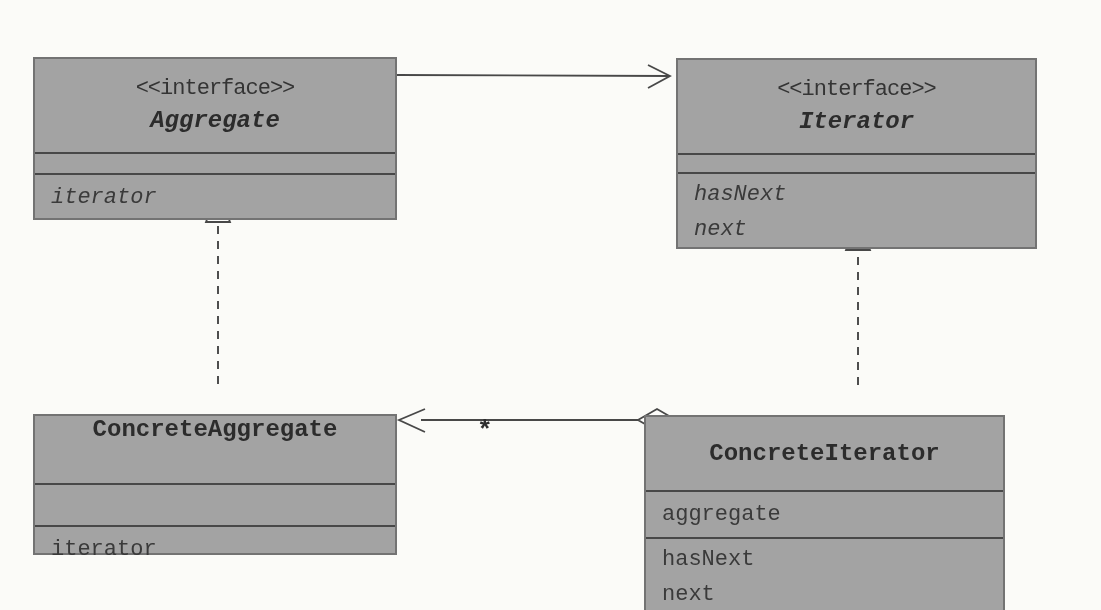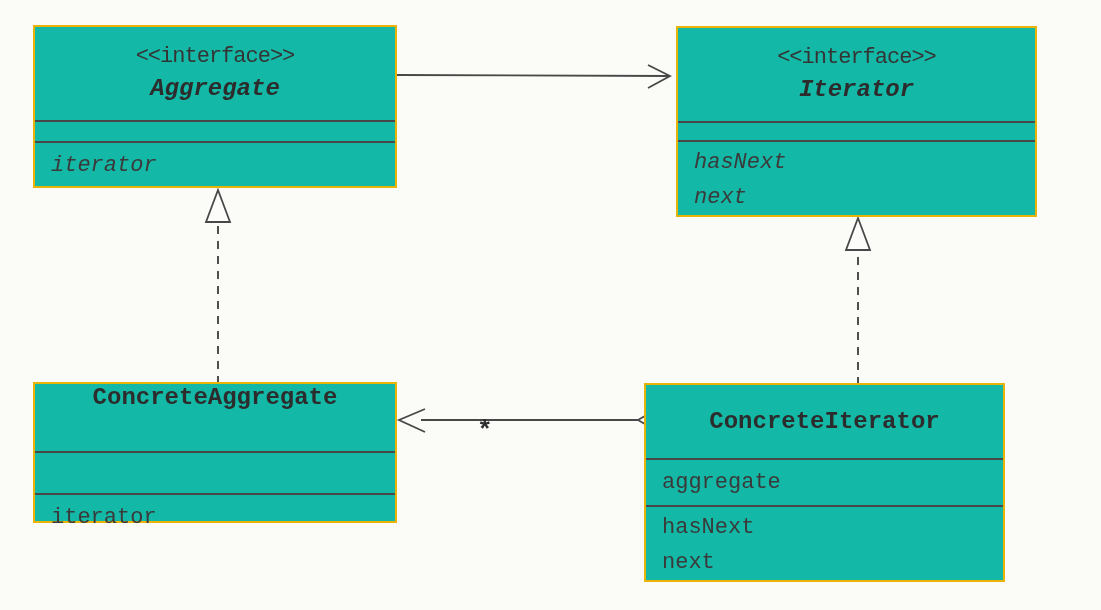--- a/index.html
+++ b/index.html
@@ -16,24 +16,25 @@
     background: #fbfbf8;
   }
   svg.wires {
     position: absolute; left: 0; top: 0;
     width: 1101px; height: 610px;
     pointer-events: none;
   }
   .classbox {
     position: absolute;
     box-sizing: border-box;
-    border: 2px solid #eab308;
-    background: #14b8a6;
+    border: 2px solid #737373;
+    background: #a3a3a3;
     display: flex;
     flex-direction: column;
+    margin-top: 32px;
   }
   .sec-name {
     display: flex; flex-direction: column;
     align-items: center; justify-content: center;
     gap: 6px;
     box-sizing: border-box;
   }
   .stereotype {
     font-size: 22px;
     letter-spacing: -1px;

